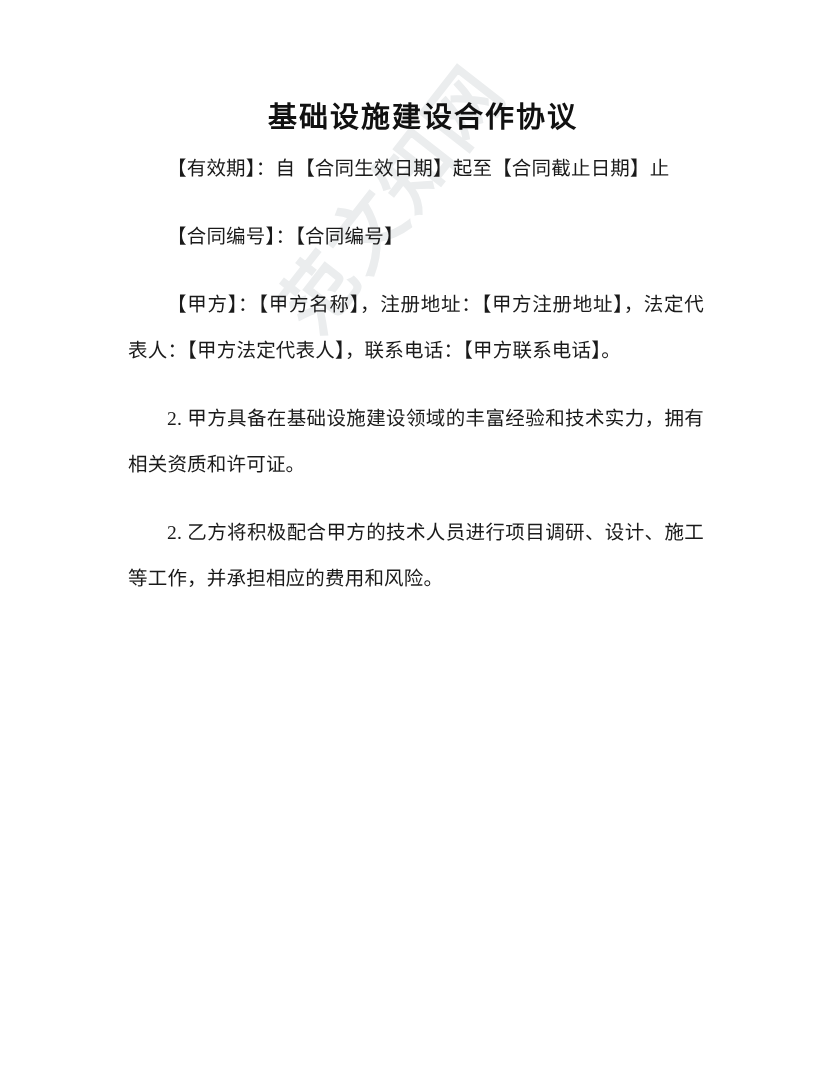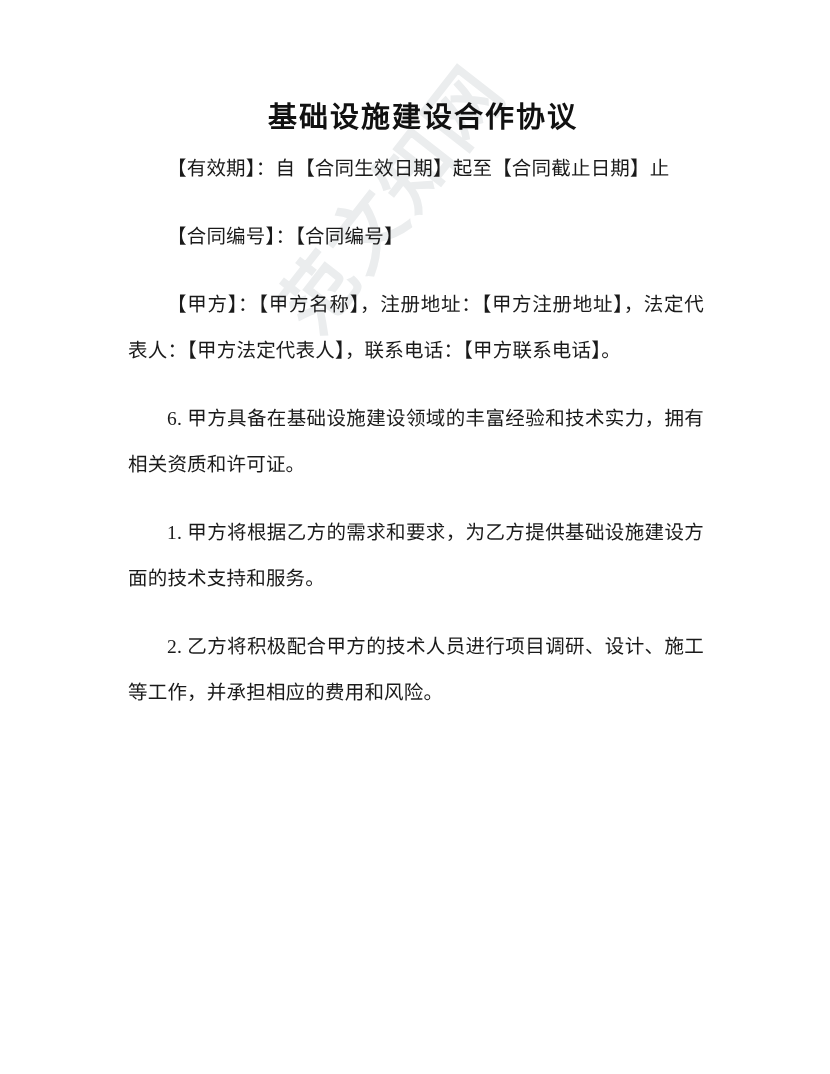--- a/index.html
+++ b/index.html
@@ -113,24 +113,23 @@
     <div class="body-block">
 
       <p class="para indent spaced">【有效期】：自【合同生效日期】起至【合同截止日期】止</p>
 
       <p class="para indent spaced">【合同编号】：【合同编号】</p>
 
       <p class="para indent spaced">【甲方】：【甲方名称】，注册地址：【甲方注册地址】，法定代表人：【甲方法定代表人】，联系电话：【甲方联系电话】。</p>
 
 
 
-      <p class="para indent spaced">6. 甲方具备在基础设施建设领域的丰富经验和技术实力，拥有相关资质和许可证。</p>
+      <p class="para indent spaced">2. 甲方具备在基础设施建设领域的丰富经验和技术实力，拥有相关资质和许可证。</p>
 
 
 
 
-      <p class="para indent spaced">1. 甲方将根据乙方的需求和要求，为乙方提供基础设施建设方面的技术支持和服务。</p>
 
       <p class="para indent tight">2. 乙方将积极配合甲方的技术人员进行项目调研、设计、施工等工作，并承担相应的费用和风险。</p>
 
     </div>
   </div>
 </div>
 
 </body></html>

